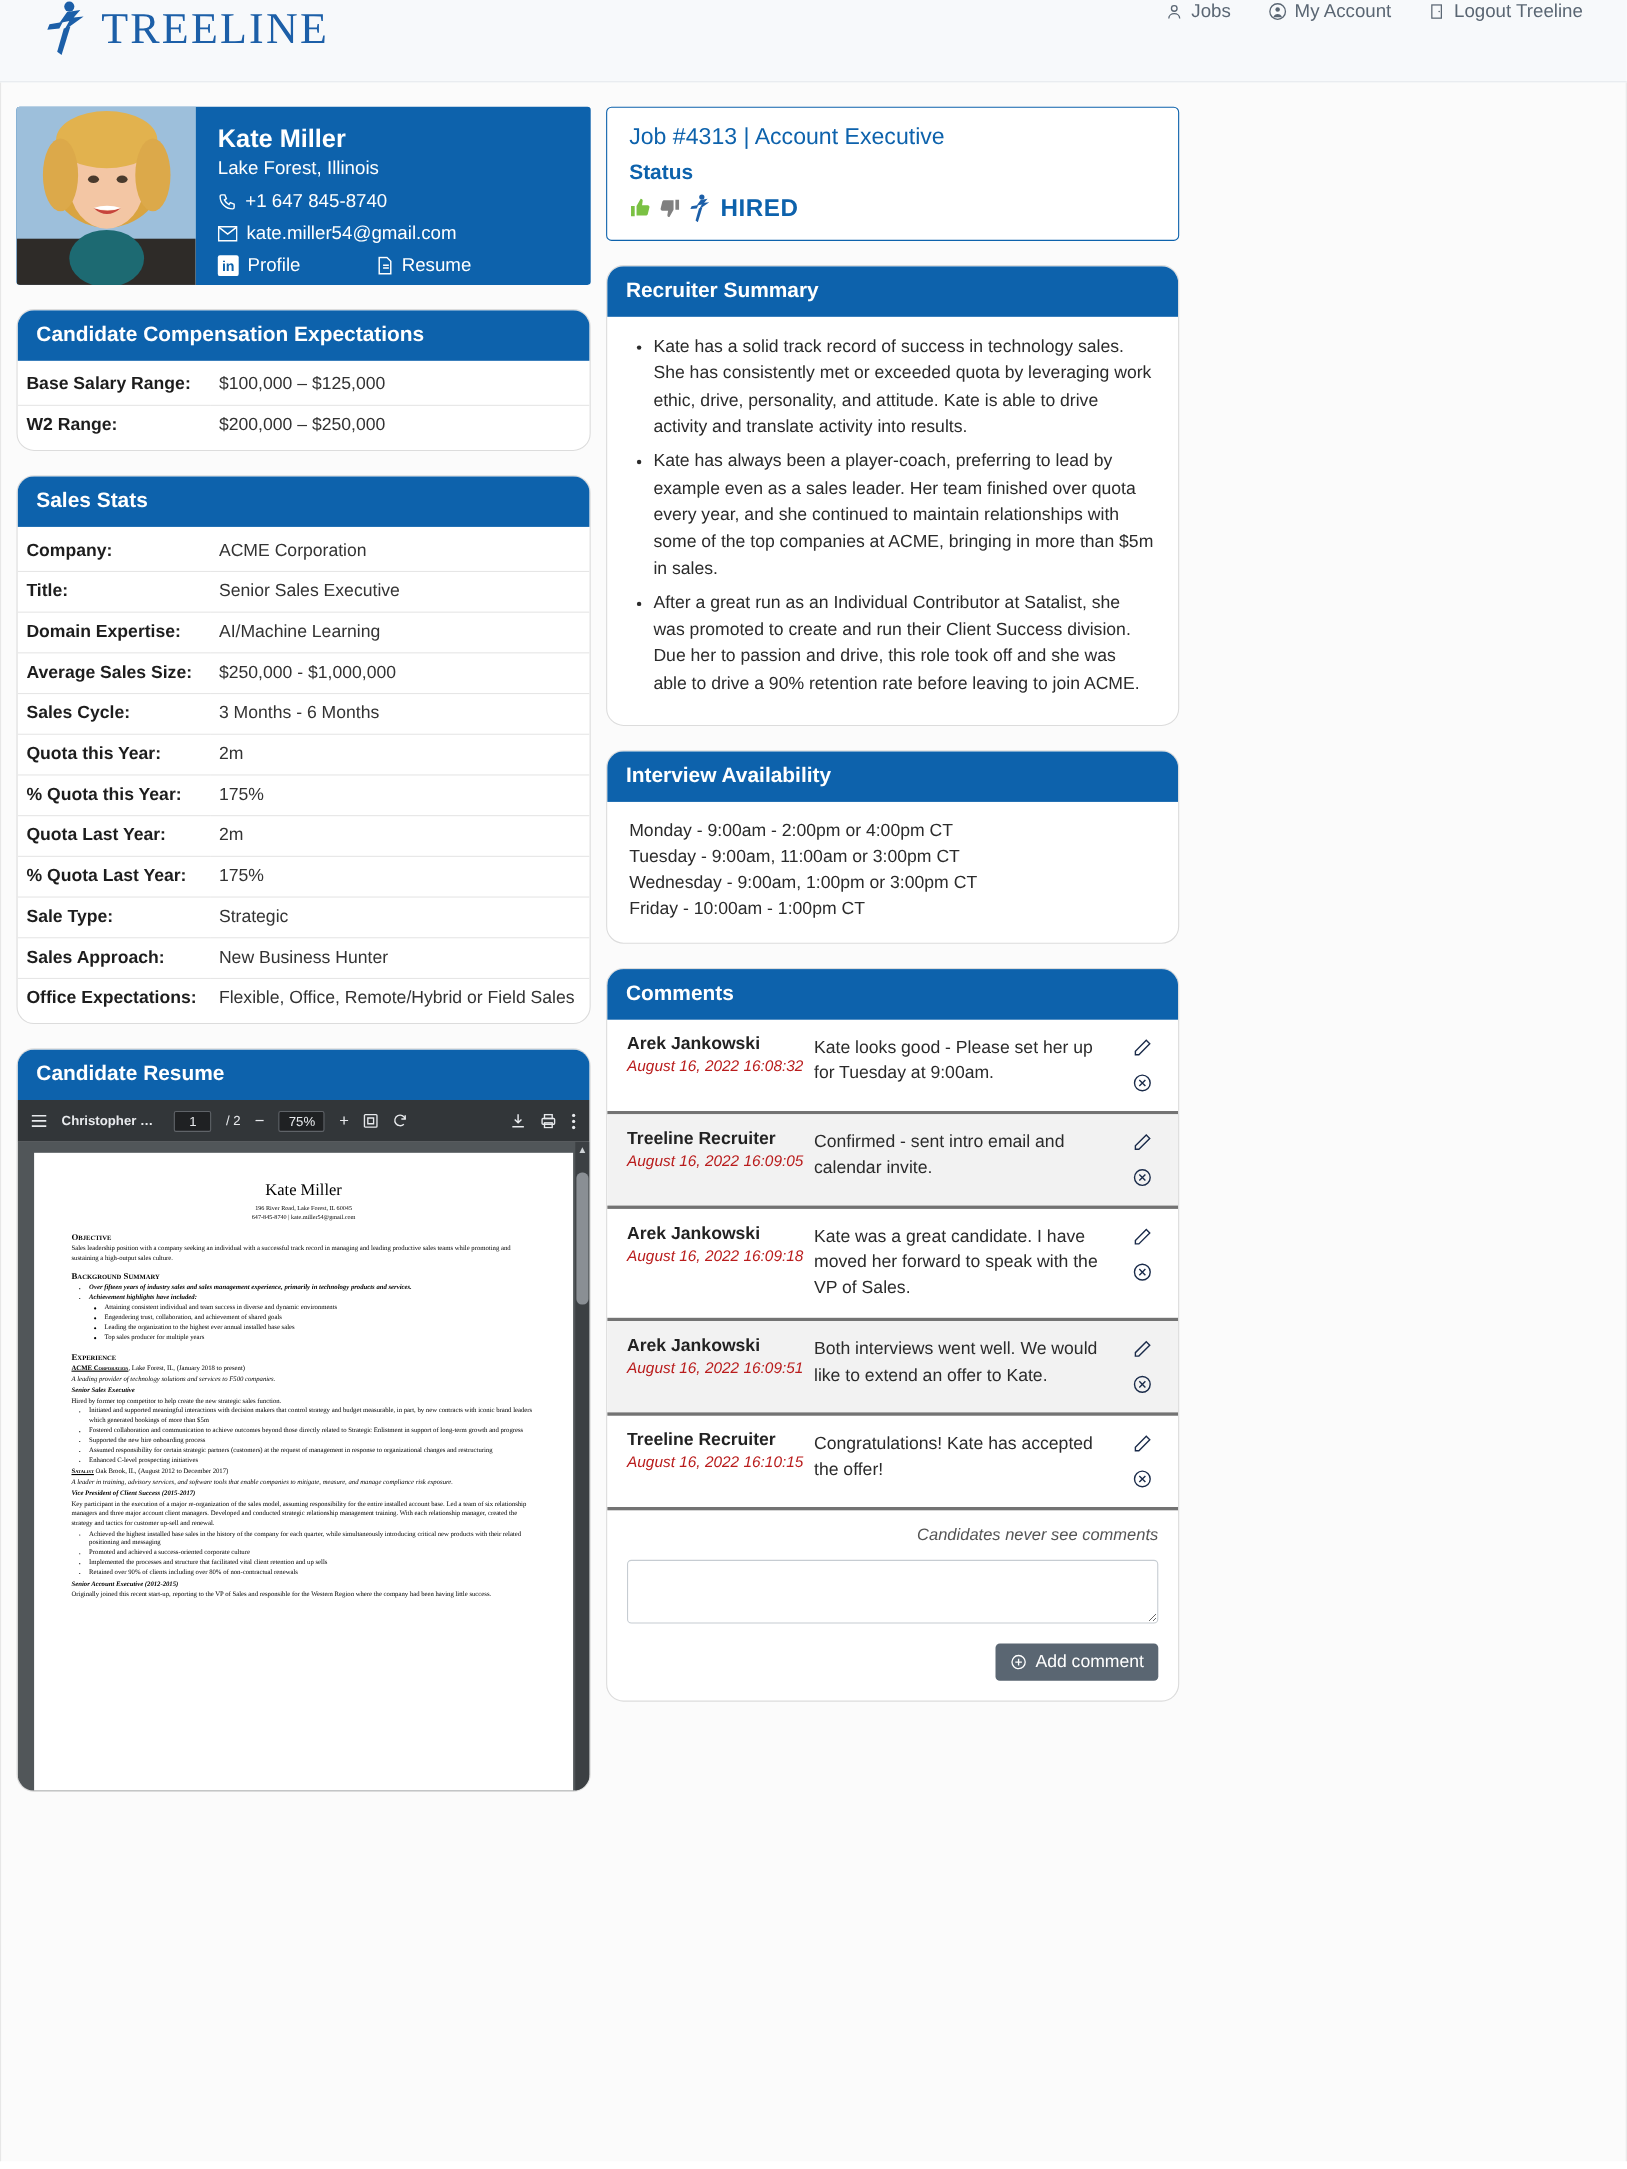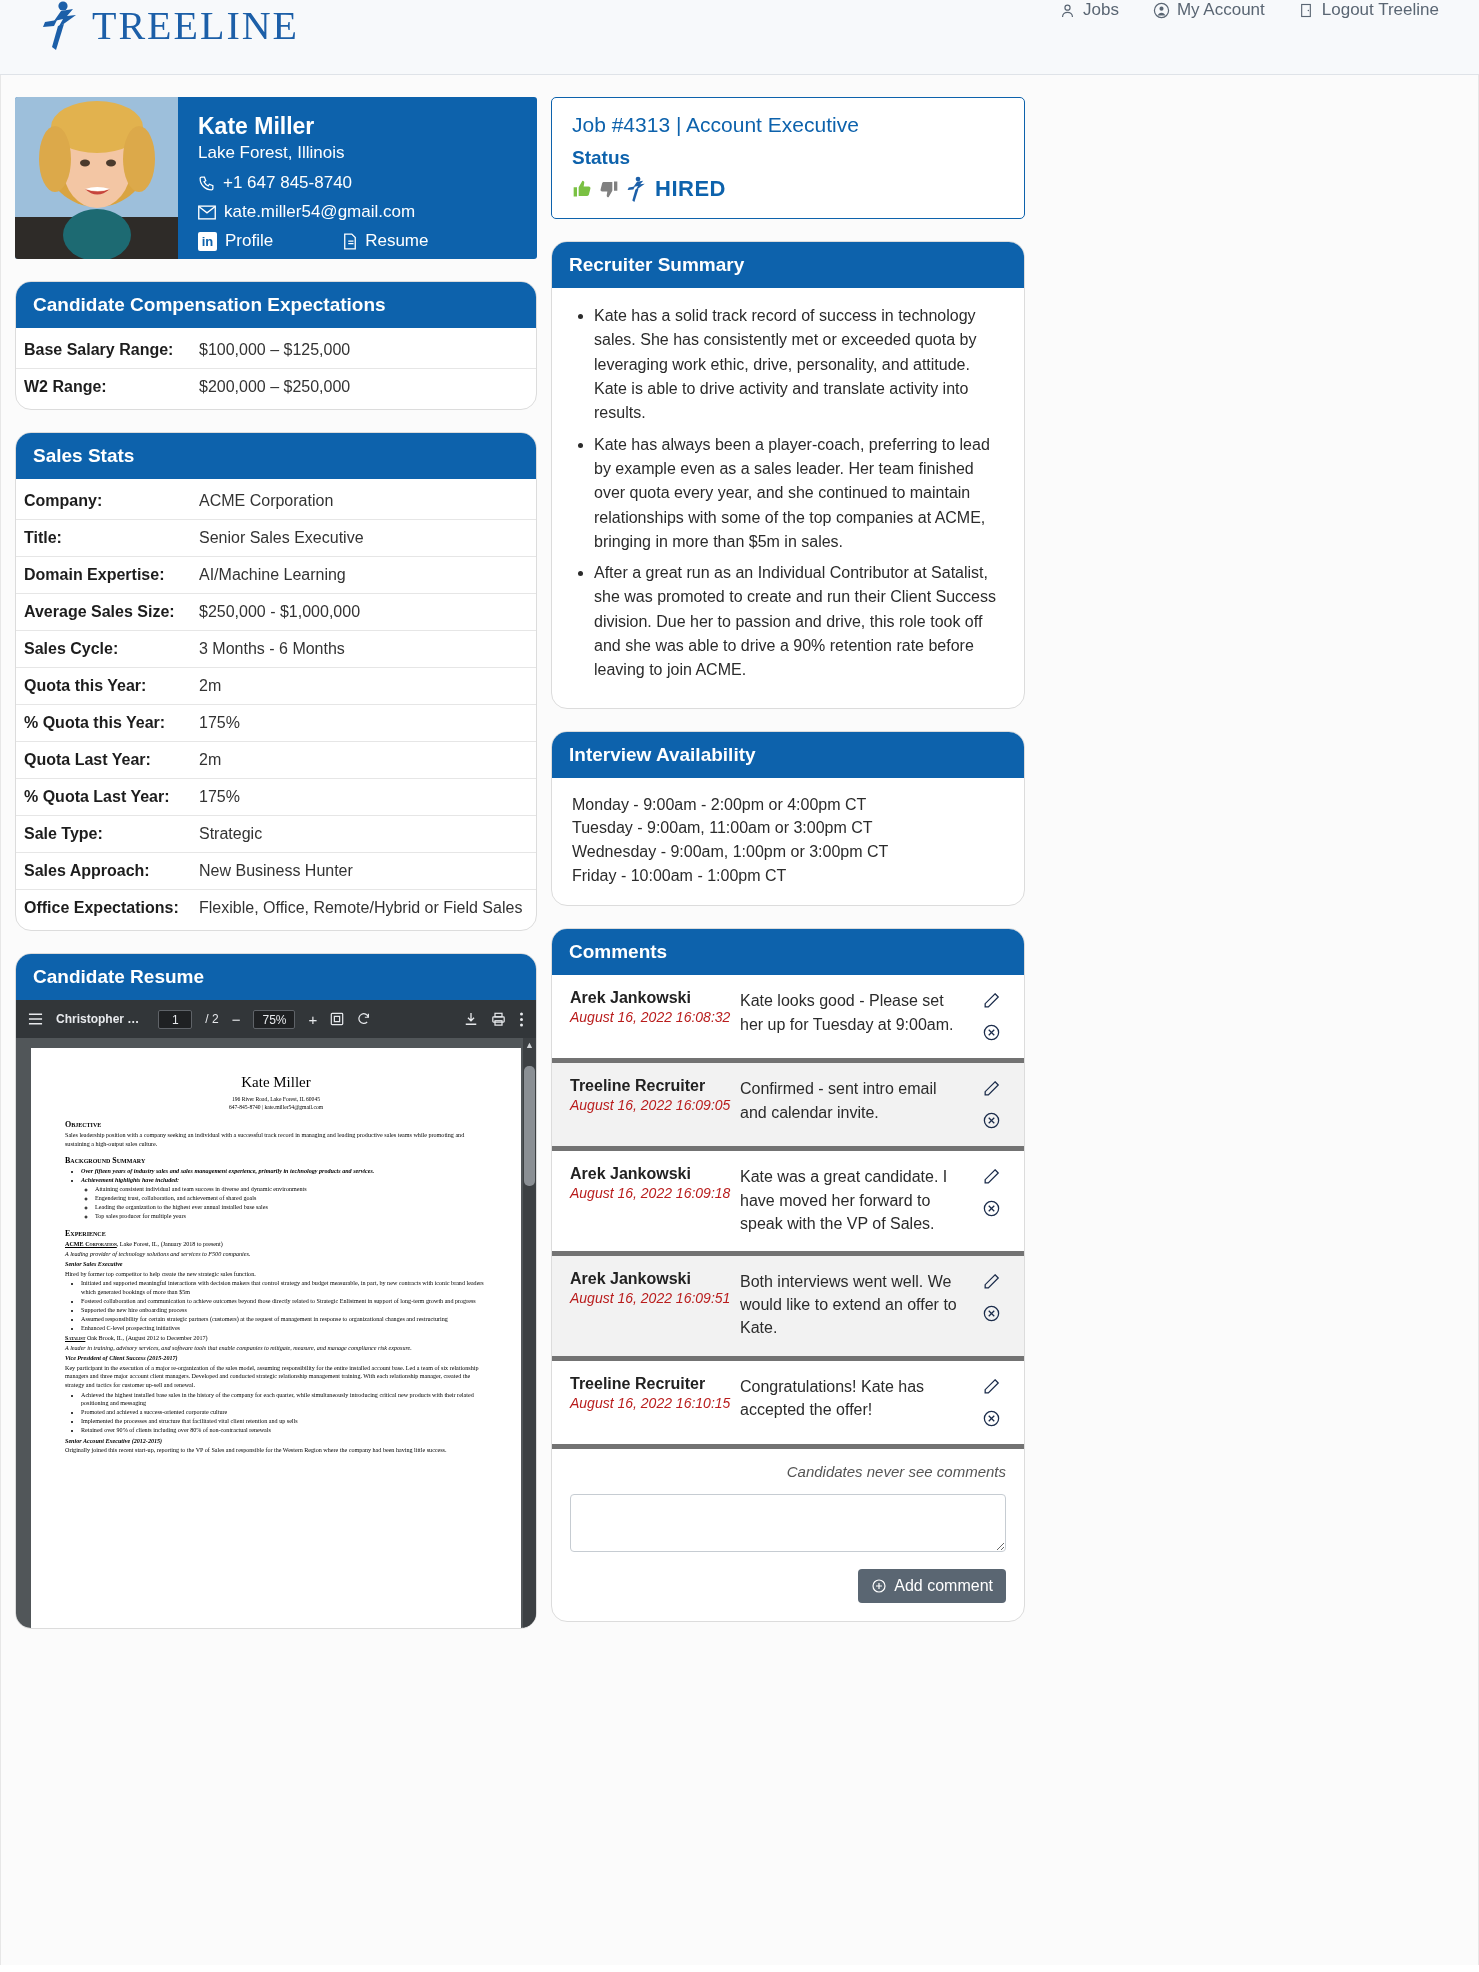--- a/index.html
+++ b/index.html
@@ -37,21 +37,21 @@
   
   .page {
     background: #fbfbfb;
     border-left: 1px solid #e7e7e7;
     border-right: 1px solid #e7e7e7;
     min-height: 1890px;
     padding: 22px 0 40px 0;
   }
   .cols { display: flex; gap: 14px; padding: 0 14px; align-items: flex-start; }
   .col-left { width: 522px; flex: none; }
-  .col-right { width: 474px; flex: none; }
+  .col-right { width: 521px; flex: none; }
 
   
   .panel {
     background: #fff;
     border: 1px solid #dcdcdc;
     border-radius: 16px;
     margin-bottom: 22px;
     overflow: hidden;
   }
   .panel-head {
@@ -151,21 +151,21 @@
   .summary-body { padding: 16px 22px 18px 22px; }
   .summary-body ul { margin-left: 20px; }
   .summary-body li { font-size: 16px; line-height: 1.52; margin-bottom: 7px; color: #2b2b2b; }
 
   
   .avail { padding: 15px 20px 18px; }
   .avail div { font-size: 16px; line-height: 1.48; color: #2b2b2b; }
 
   
   .cmt {
-    display: flex; padding: 14px 16px 16px 18px; border-bottom: 5px solid #737373;
+    display: flex; padding: 14px 16px 16px 18px; border-bottom: 3px solid #737373;
   }
   .cmt.alt { background: #f2f2f2; }
   .cmt-meta { width: 170px; flex: none; }
   .cmt-author { font-weight: bold; font-size: 16px; margin-bottom: 2px; }
   .cmt-date { font-style: italic; font-size: 14px; color: #b91c1c; }
   .cmt-text { flex: 1; font-size: 16px; line-height: 1.45; color: #2b2b2b; padding-right: 12px; }
   .cmt-actions { width: 34px; flex: none; display: flex; flex-direction: column; align-items: center; gap: 13px; padding-top: 2px; }
   .cmt-actions svg { cursor: pointer; display:block; }
   .cmt-foot { padding: 14px 18px 18px; }
   .never-see { text-align: right; font-style: italic; font-size: 15px; color: #555; margin-bottom: 14px; }

